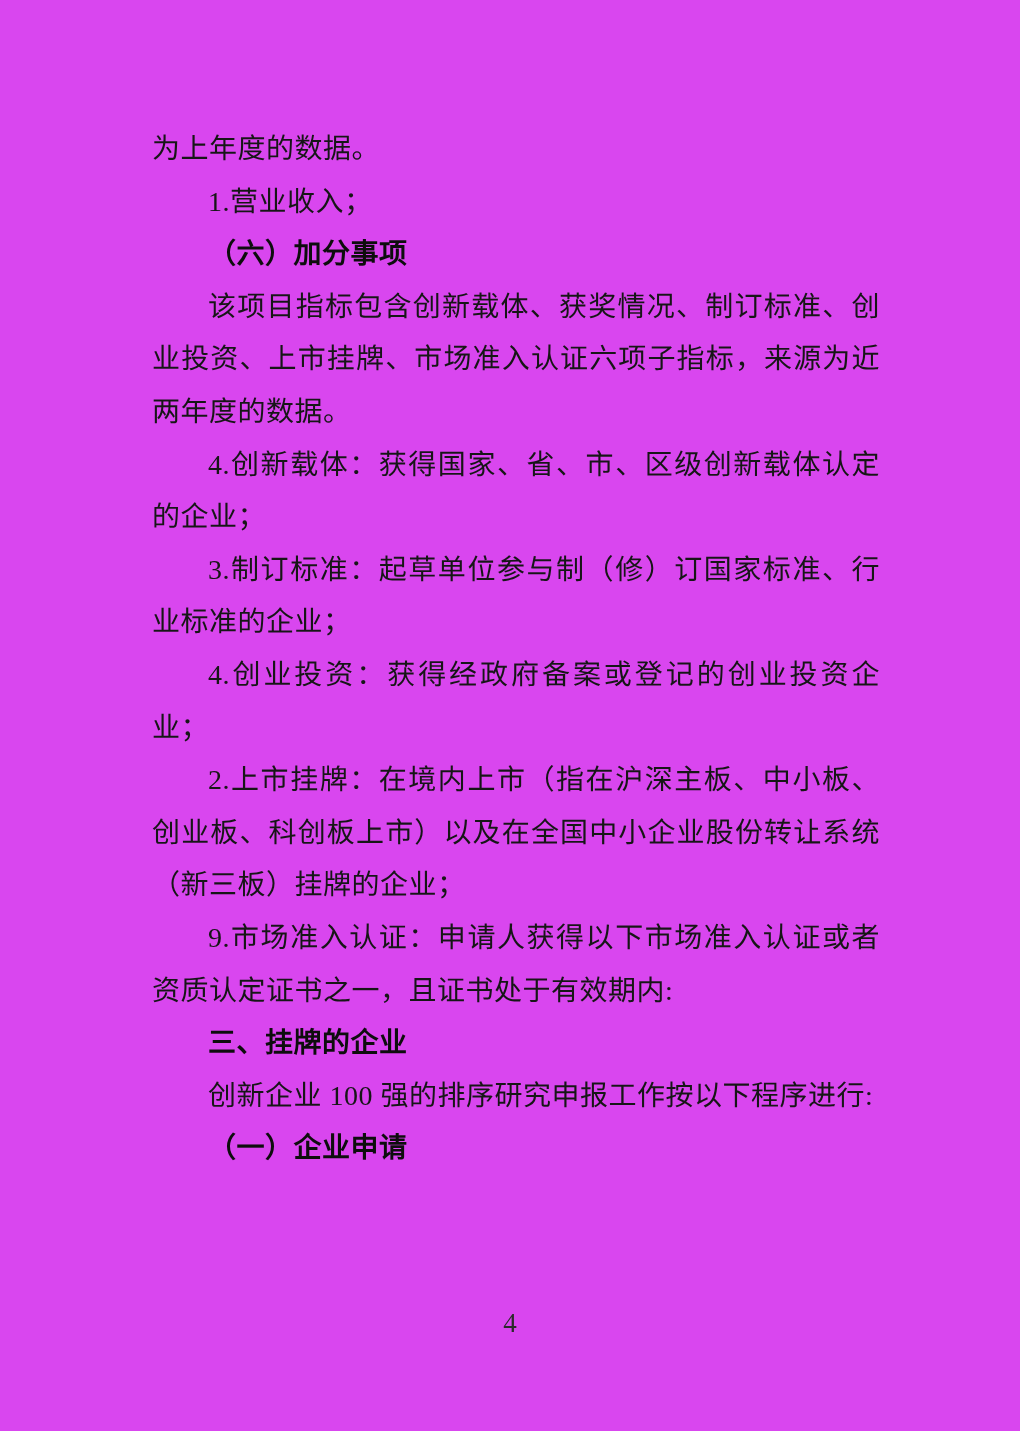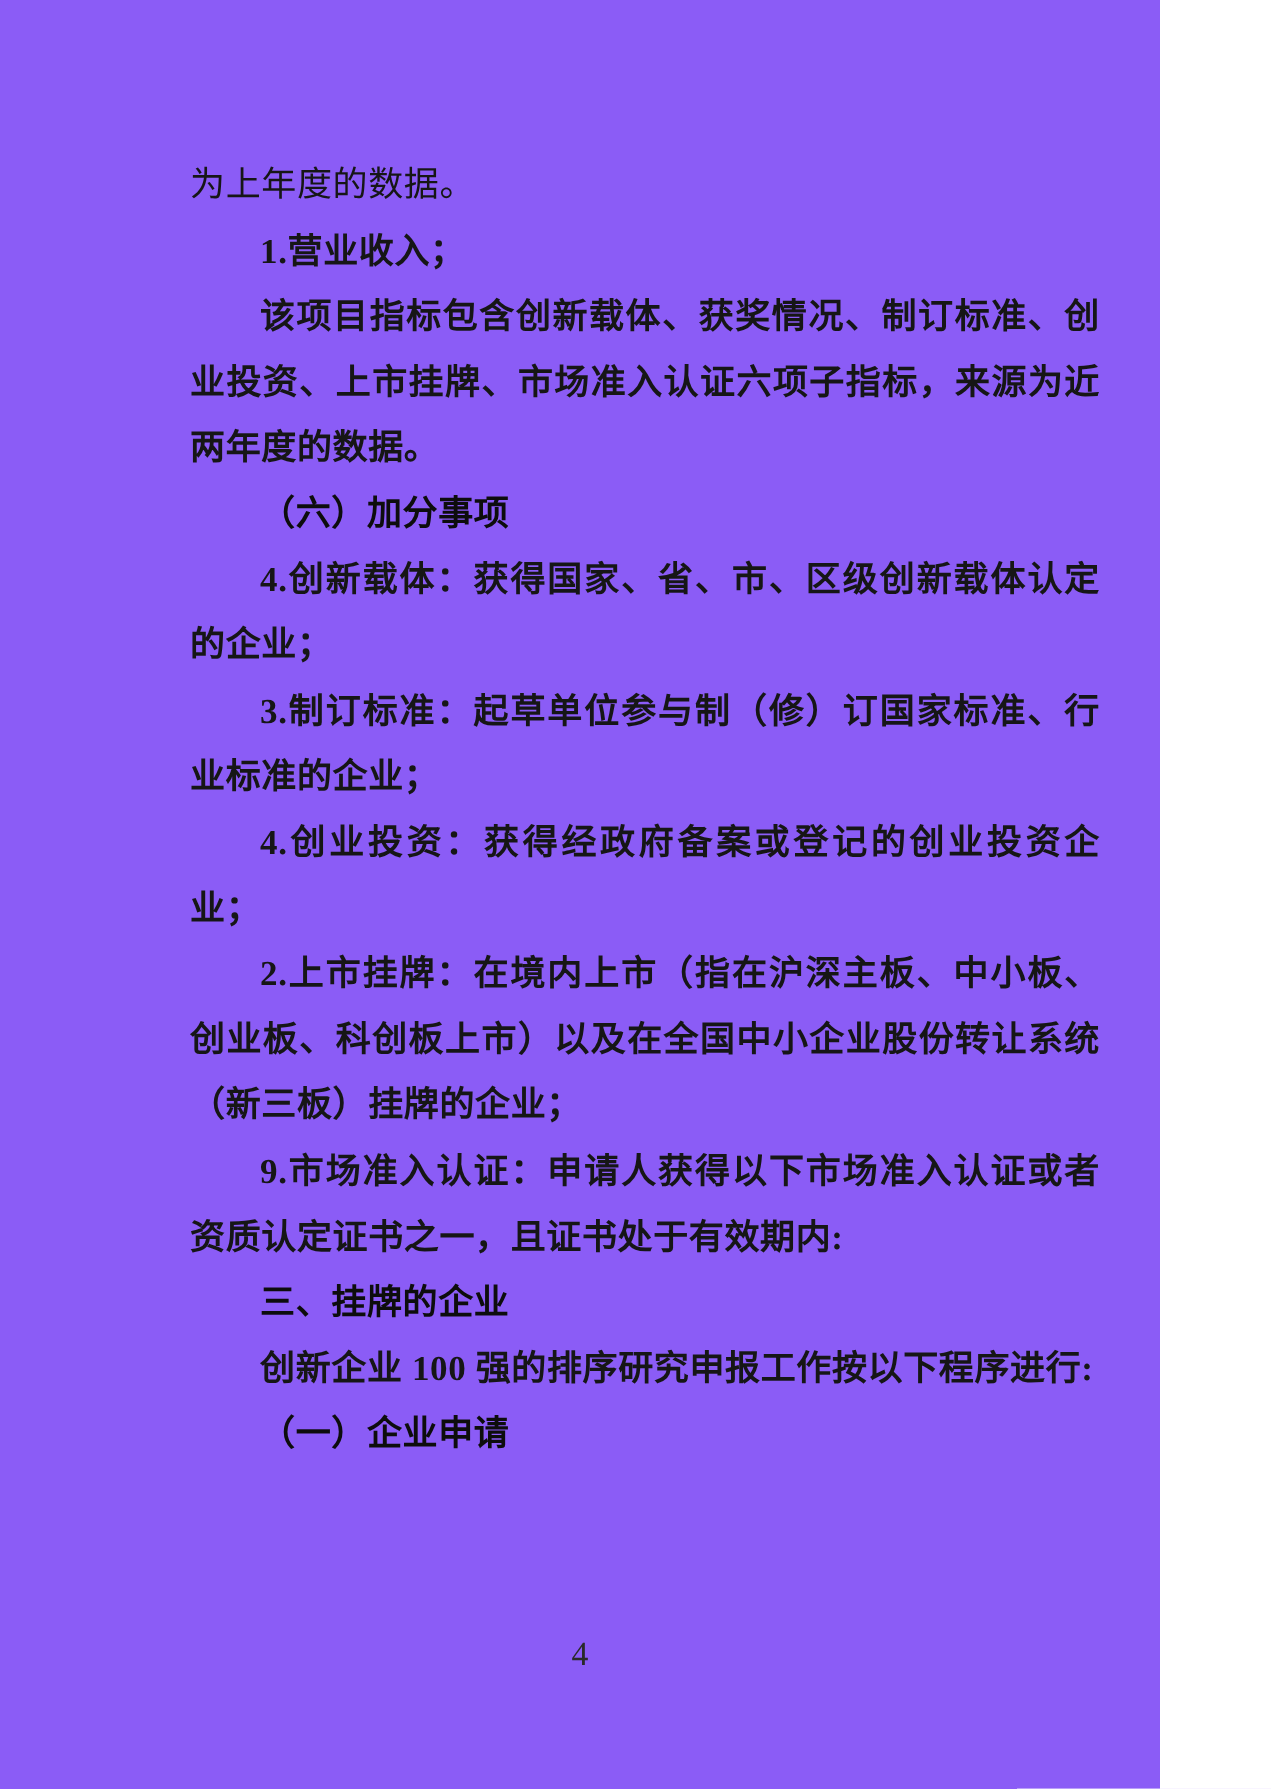--- a/index.html
+++ b/index.html
@@ -2,23 +2,23 @@
 <html lang="zh-CN"><head>
 <meta charset="utf-8">
 <style>
   html, body {
     margin: 0;
     padding: 0;
     background: #ffffff;
   }
   .page {
     position: relative;
-    width: 928px;
+    width: 1020px;
     height: 1431px;
-    background: #8b5cf6;
+    background: #d946ef;
     overflow: hidden;
     font-family: "Liberation Serif", "DejaVu Serif", serif;
     color: #161616;
   }
   .content {
     position: absolute;
     left: 152px;
     top: 123px;
     width: 728px;
   }
@@ -26,21 +26,20 @@
     margin: 0;
     padding: 0;
     font-size: 28px;
     line-height: 52.6px;
     text-align: justify;
     letter-spacing: 0.5px;
     color: #161616;
   }
   p.para.indent {
     text-indent: 2em;
-    font-weight: bold;
   }
   p.para.bold {
     font-weight: bold;
     color: #0d0d0d;
   }
   .footer {
     position: absolute;
     left: 0;
     top: 1303px;
     width: 100%;
@@ -50,22 +49,22 @@
     color: #2a2a2a;
   }
 </style>
 </head>
 <body>
 
 <div class="page">
   <div class="content" id="content">
       <p class="para">为上年度的数据。</p>
       <p class="para indent">1.营业收入；</p>
+      <p class="para indent bold">（六）加分事项</p>
       <p class="para indent">该项目指标包含创新载体、获奖情况、制订标准、创业投资、上市挂牌、市场准入认证六项子指标，来源为近两年度的数据。</p>
-      <p class="para indent bold">（六）加分事项</p>
       <p class="para indent">4.创新载体：获得国家、省、市、区级创新载体认定的企业；</p>
       <p class="para indent">3.制订标准：起草单位参与制（修）订国家标准、行业标准的企业；</p>
       <p class="para indent">4.创业投资：获得经政府备案或登记的创业投资企业；</p>
       <p class="para indent">2.上市挂牌：在境内上市（指在沪深主板、中小板、创业板、科创板上市）以及在全国中小企业股份转让系统（新三板）挂牌的企业；</p>
       <p class="para indent">9.市场准入认证：申请人获得以下市场准入认证或者资质认定证书之一，且证书处于有效期内:</p>
       <p class="para indent bold">三、挂牌的企业</p>
       <p class="para indent">创新企业 100 强的排序研究申报工作按以下程序进行:</p>
       <p class="para indent bold">（一）企业申请</p>
     </div>
   <div class="footer">4</div>

